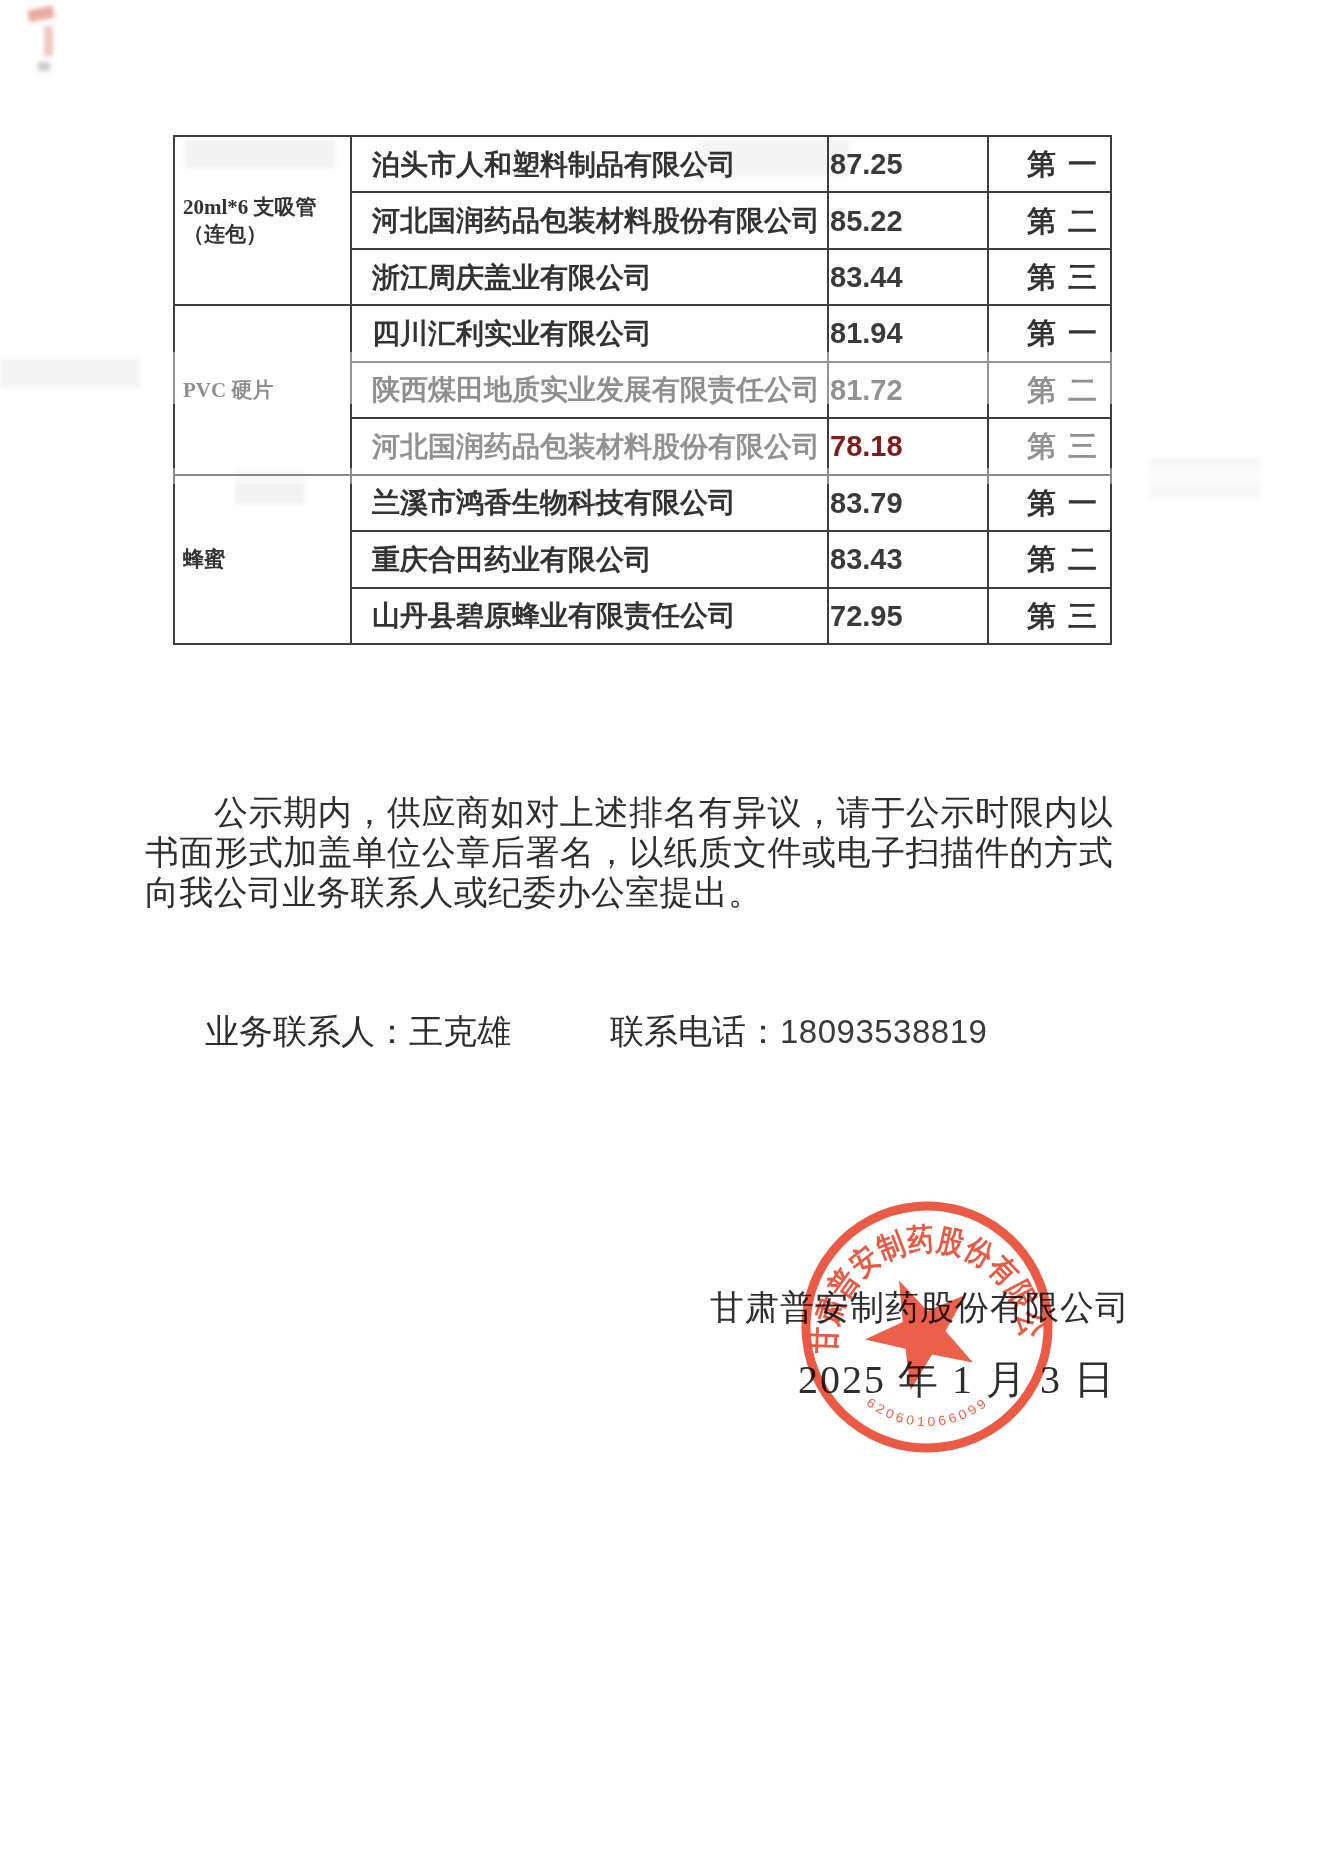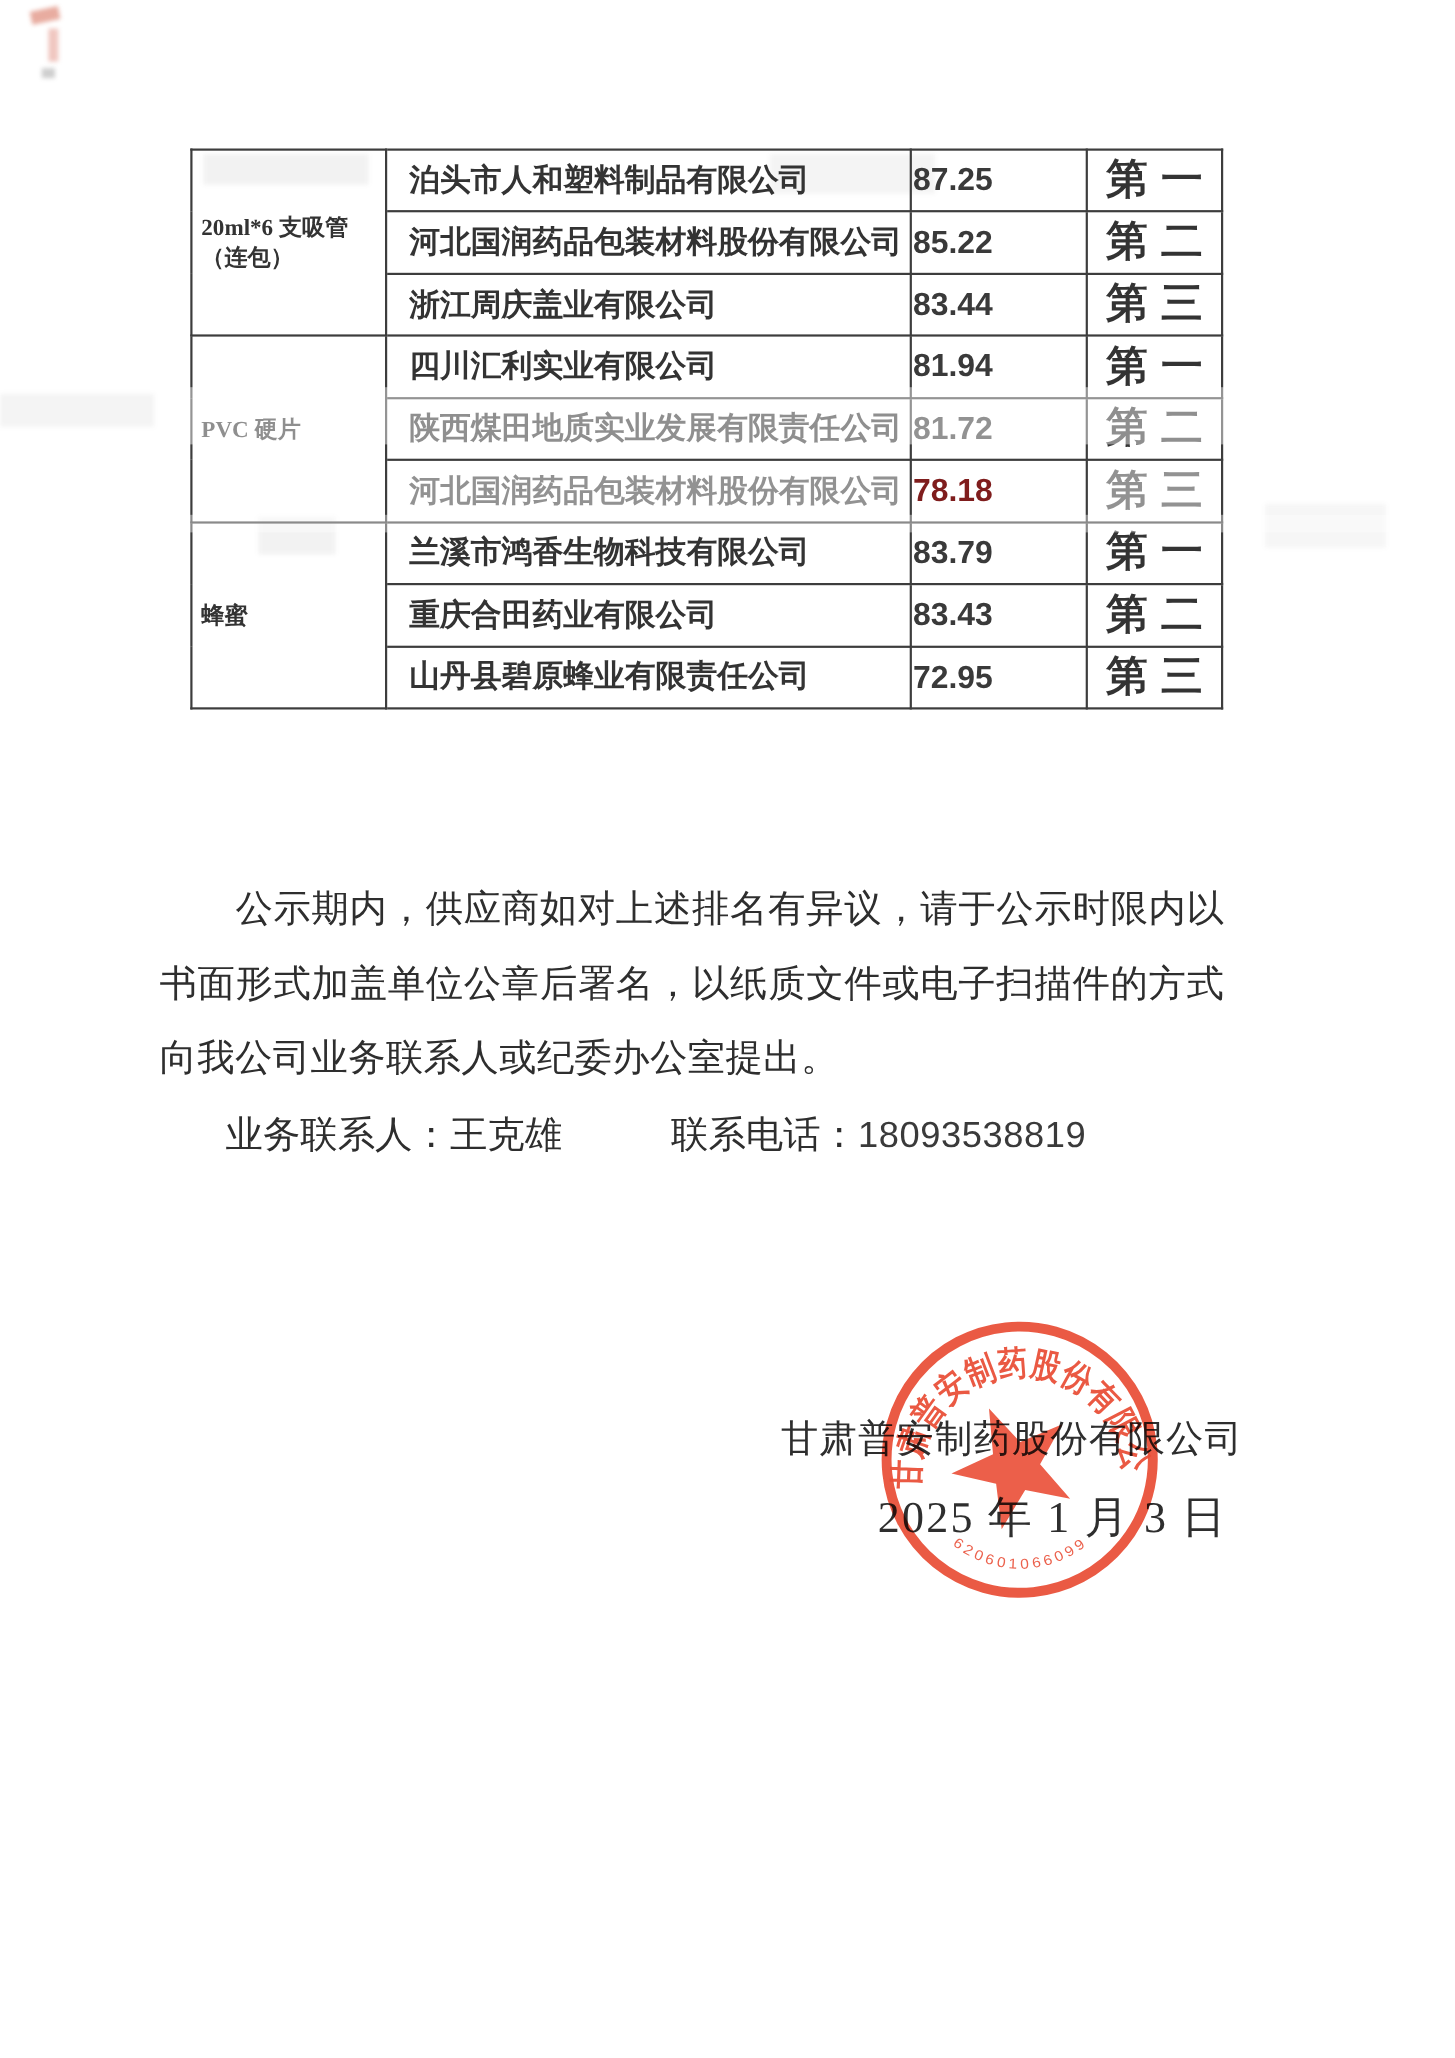--- a/index.html
+++ b/index.html
@@ -14,29 +14,29 @@
     width:937px; height:510px;
     border-collapse:collapse; table-layout:fixed;
   }
   .rank-table td{
     border:2px solid #3d3d3d; vertical-align:middle;
     font-size:28px; color:#333; line-height:1.25;font-weight:bold;
   }
   .rank-table td.prod{ text-align:left; font-size:21px; padding:10px 8px;}
   .rank-table td.supp{ text-align:left; padding-left:20px; padding-right:6px;}
   .rank-table td.score{ text-align:left; font-family:"Liberation Sans", sans-serif; font-size:29px; color:#3a3a3a;}
-  .rank-table td.rank{ text-align:center; letter-spacing:12px; text-indent:12px; font-size:38px;}
+  .rank-table td.rank{ text-align:right; letter-spacing:12px; text-indent:12px; font-size:29px;}
   .rank-table tr.faded td{ color:#929292; }
   .rank-table tr.faded td.score{ color:#7f1d1d;border-radius:25px; }
   
   .line{ position:absolute; white-space:nowrap; font-size:34px; color:#2e2e2e; }
   .num{ font-family:"Liberation Sans", sans-serif; font-size:33px; letter-spacing:0.5px; color:#3a3a3a;}
   .para{
     position:absolute; left:145px; top:793px; width:968px;
-    font-size:34px; line-height:68px; text-align:justify; text-align-last:left;
+    font-size:34px; line-height:40px; text-align:justify; text-align-last:left;
     text-indent:69px; letter-spacing:0.3px; color:#2e2e2e;
   }
   
   .sig-company{ position:absolute; left:710px; top:1285px; font-size:34px; letter-spacing:1px;}
   .sig-date{ position:absolute; left:798px; top:1352px; font-size:40px; letter-spacing:2px;}
   .stamp{
     position:absolute; left:796px; top:1196px; width:262px; height:262px;
     mix-blend-mode:multiply; opacity:0.93; pointer-events:none;
   }
   

